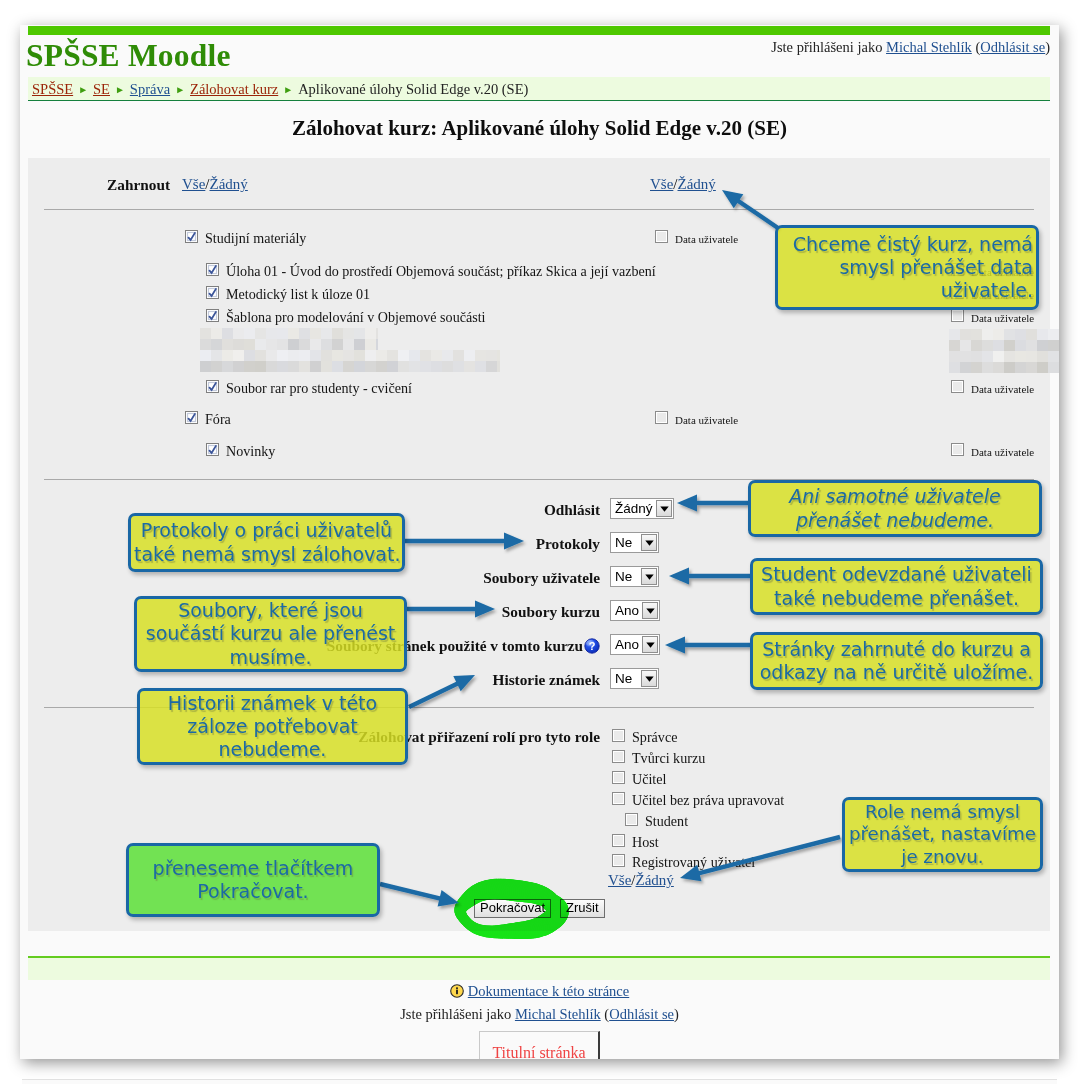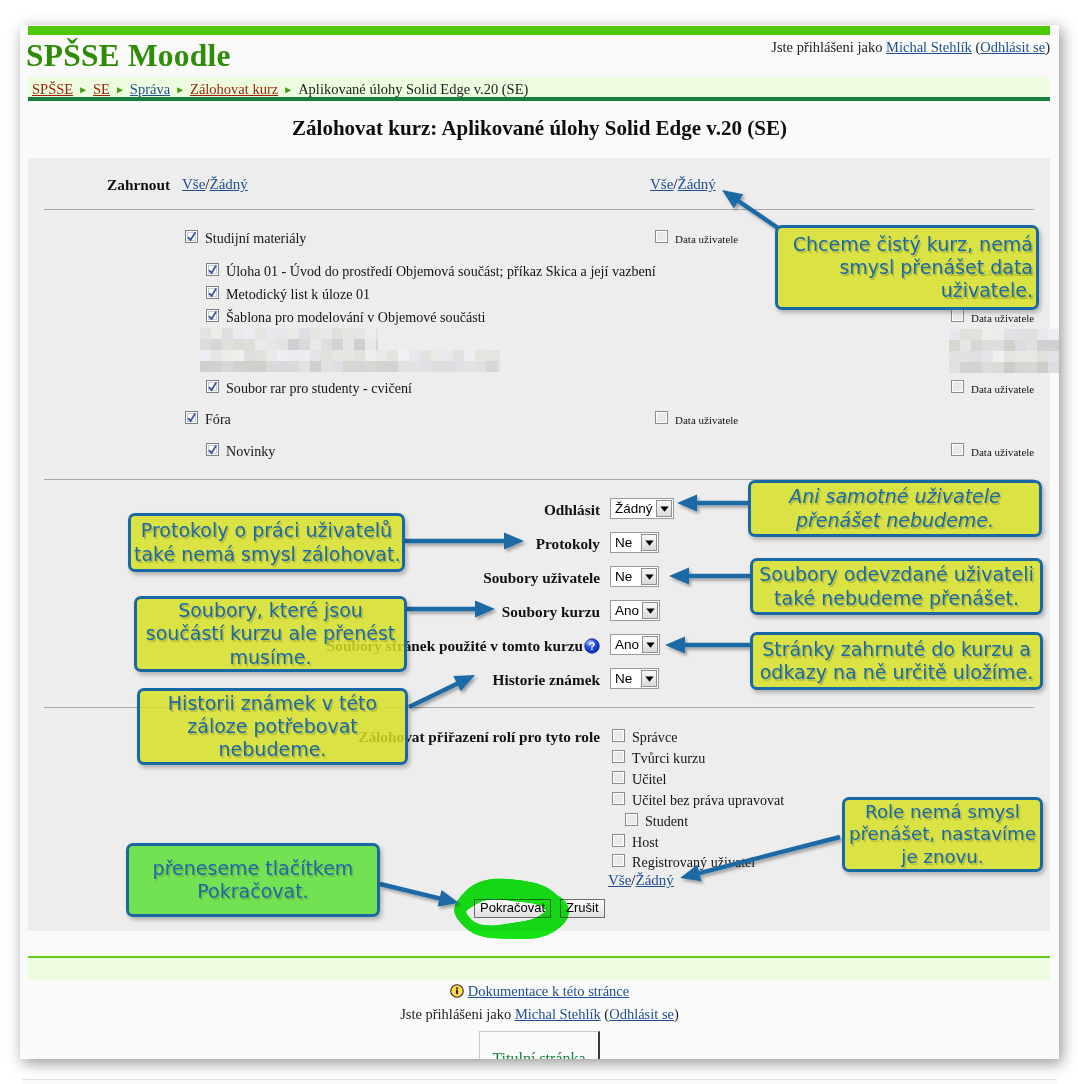--- a/index.html
+++ b/index.html
@@ -13,21 +13,21 @@
         background:#fafafa;box-shadow:3px 4px 14px rgba(0,0,0,.42);overflow:hidden;}
   #topbar{position:absolute;left:8px;top:1px;width:1022px;height:9px;background:#4ec800;}
   #brand{position:absolute;left:6px;top:13px;font-size:31.5px;font-weight:bold;
          color:#2f8c06;letter-spacing:.2px;}
   #loginfo{position:absolute;right:9px;top:14px;font-size:14.5px;color:#222;}
   #loginfo a{color:#205090;}
   a{color:#205090;text-decoration:underline;}
   a.visited{color:#9b2408;}
 
   #crumbs{position:absolute;left:8px;top:52px;width:1022px;height:24px;
-          background:#edfbdf;border-bottom:4px solid #15803d;font-size:14.5px;
+          background:#edfbdf;border-bottom:1px solid #15803d;font-size:14.5px;
           line-height:24px;padding-left:4px;box-sizing:border-box;color:#222;}
   .arrow{color:#3f9e10;font-size:10px;vertical-align:1.5px;padding:0 5px;}
 
   #ptitle{position:absolute;left:0;top:91px;width:1039px;text-align:center;
           font-size:21px;font-weight:bold;color:#0d0d0d;}
 
   #box{position:absolute;left:8px;top:133px;width:1022px;height:773px;background:#ededed;}
   #layer{position:absolute;left:0;top:0;width:1039px;height:1034px;}
   #footerband{position:absolute;left:8px;top:931px;width:1022px;height:22px;background:#edfbdf;
               border-top:2px solid #63cc1f;}
@@ -56,22 +56,22 @@
      border:3px solid #1967a5;font-family:"DejaVu Sans",sans-serif;
      color:#1b6aa5;display:flex;align-items:center;justify-content:center;padding:1px 3px;overflow:hidden;
      text-shadow:1.5px 1.5px 1px rgba(110,120,60,.42);line-height:1.22;
      box-shadow:2px 3px 4px rgba(0,0,0,.25);}
   .callout .cl{display:block;white-space:nowrap;}
   #footer{position:absolute;left:0;top:958px;width:1039px;text-align:center;font-size:14.5px;color:#222;}
   #footer .l1{margin-top:0px;}
   #footer .l2{margin-top:6px;}
   #footer .l3{margin-top:8px;}
   #homebtn{font-family:"Liberation Serif",serif;font-size:16px;font-weight:normal;
-           background:#fafafa;border:1px solid #c9c9c9;padding:18px 12px 2px 12px;
-           border-right:2px solid #3a3a3a;border-bottom:2px solid #3a3a3a;color:#15803d;
+           background:#fafafa;border:1px solid #c9c9c9;padding:12px 12px 2px 12px;
+           border-right:2px solid #3a3a3a;border-bottom:2px solid #3a3a3a;color:#ef4444;
            line-height:17px;}
   .infoicon{display:inline-block;width:14px;height:14px;vertical-align:-2px;margin-right:4px;}
 </style>
 </head>
 <body>
 
 <div id="ghost"></div>
 <div id="page">
   <div id="topbar"></div>
   <div id="brand">SPŠSE Moodle</div>
@@ -617,21 +617,21 @@
         </span>
       </div>
       <div class="callout" style="left:108px;top:488px;width:277px;height:59px;background:rgba(216,224,36,0.84);font-size:19px;text-align:center;border-color:#1967a5;color:#1b6aa5;">
         <span style="width:100%;">
           <span class="cl">Protokoly o práci uživatelů</span>
           <span class="cl">také nemá smysl zálohovat.</span>
         </span>
       </div>
       <div class="callout" style="left:730px;top:533px;width:293px;height:57px;background:rgba(216,224,36,0.84);font-size:19px;text-align:center;border-color:#1967a5;color:#1b6aa5;">
         <span style="width:100%;">
-          <span class="cl">Soubory odevzdané uživateli</span>
+          <span class="cl">Student odevzdané uživateli</span>
           <span class="cl">také nebudeme přenášet.</span>
         </span>
       </div>
       <div class="callout" style="left:114px;top:571px;width:273px;height:76px;background:rgba(216,224,36,0.84);font-size:19px;text-align:center;border-color:#1967a5;color:#1b6aa5;">
         <span style="width:100%;">
           <span class="cl">Soubory, které jsou</span>
           <span class="cl">součástí kurzu ale přenést</span>
           <span class="cl">musíme.</span>
         </span>
       </div>

